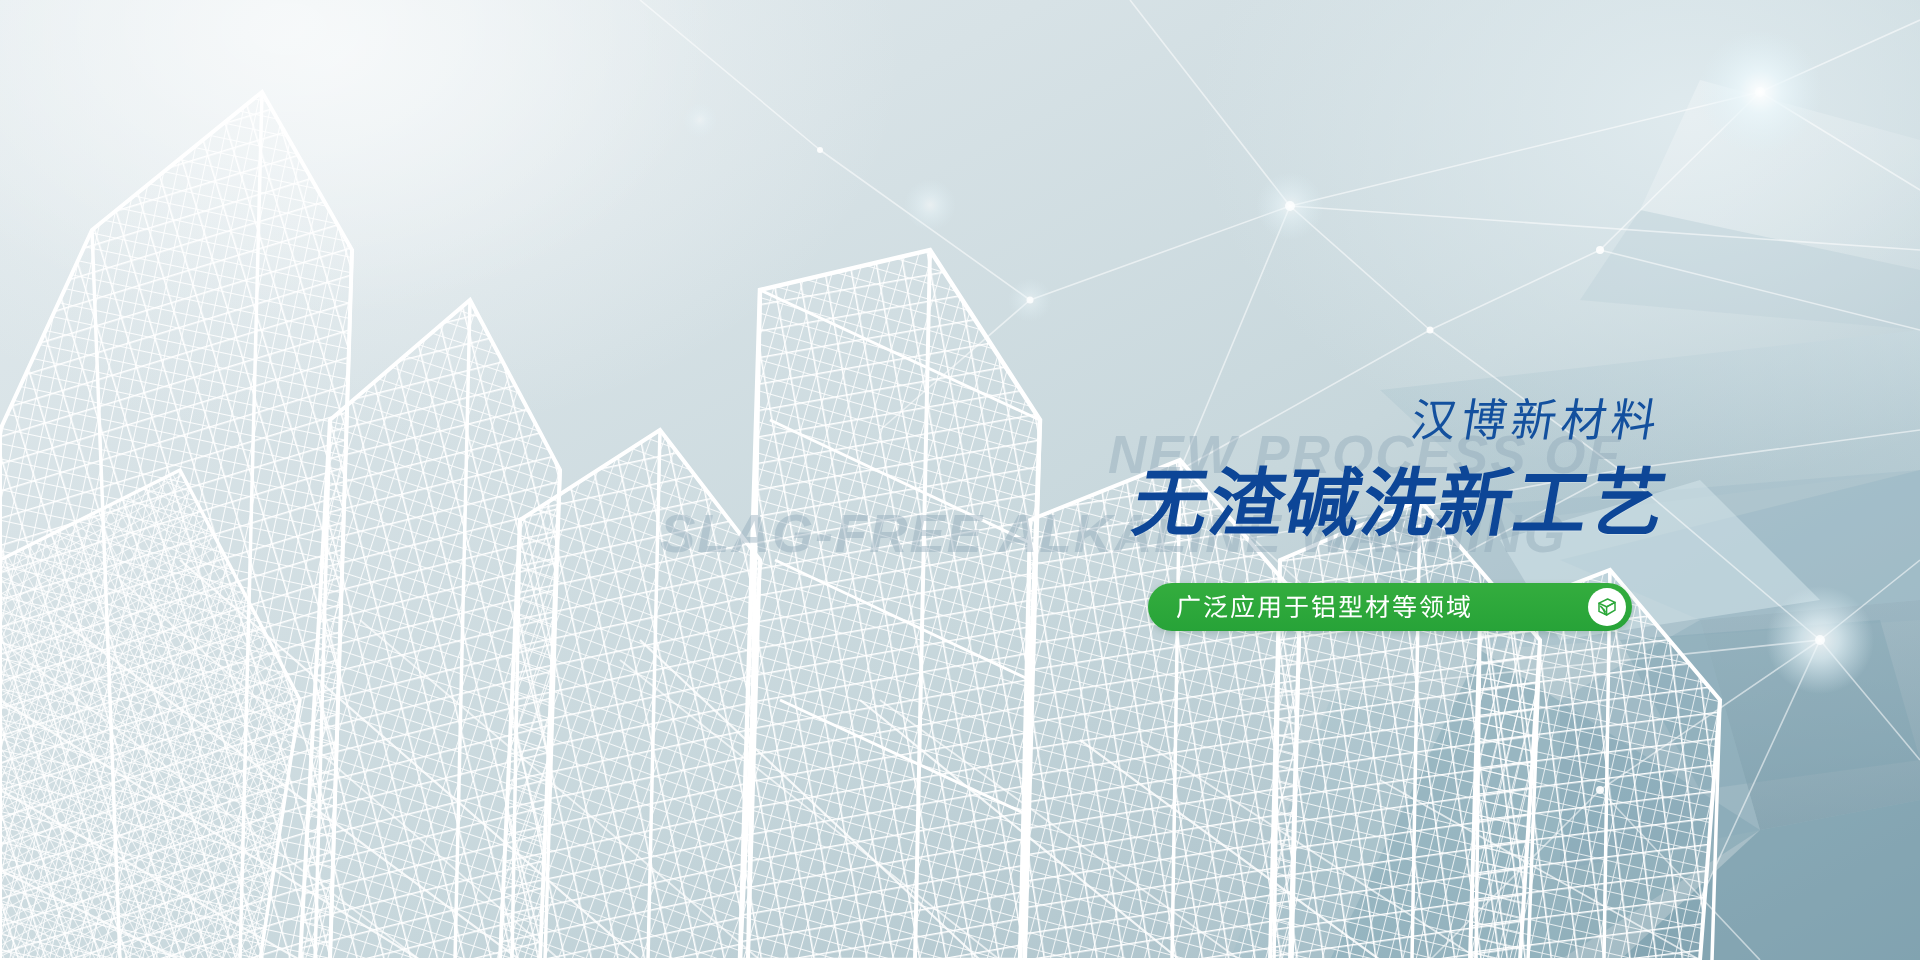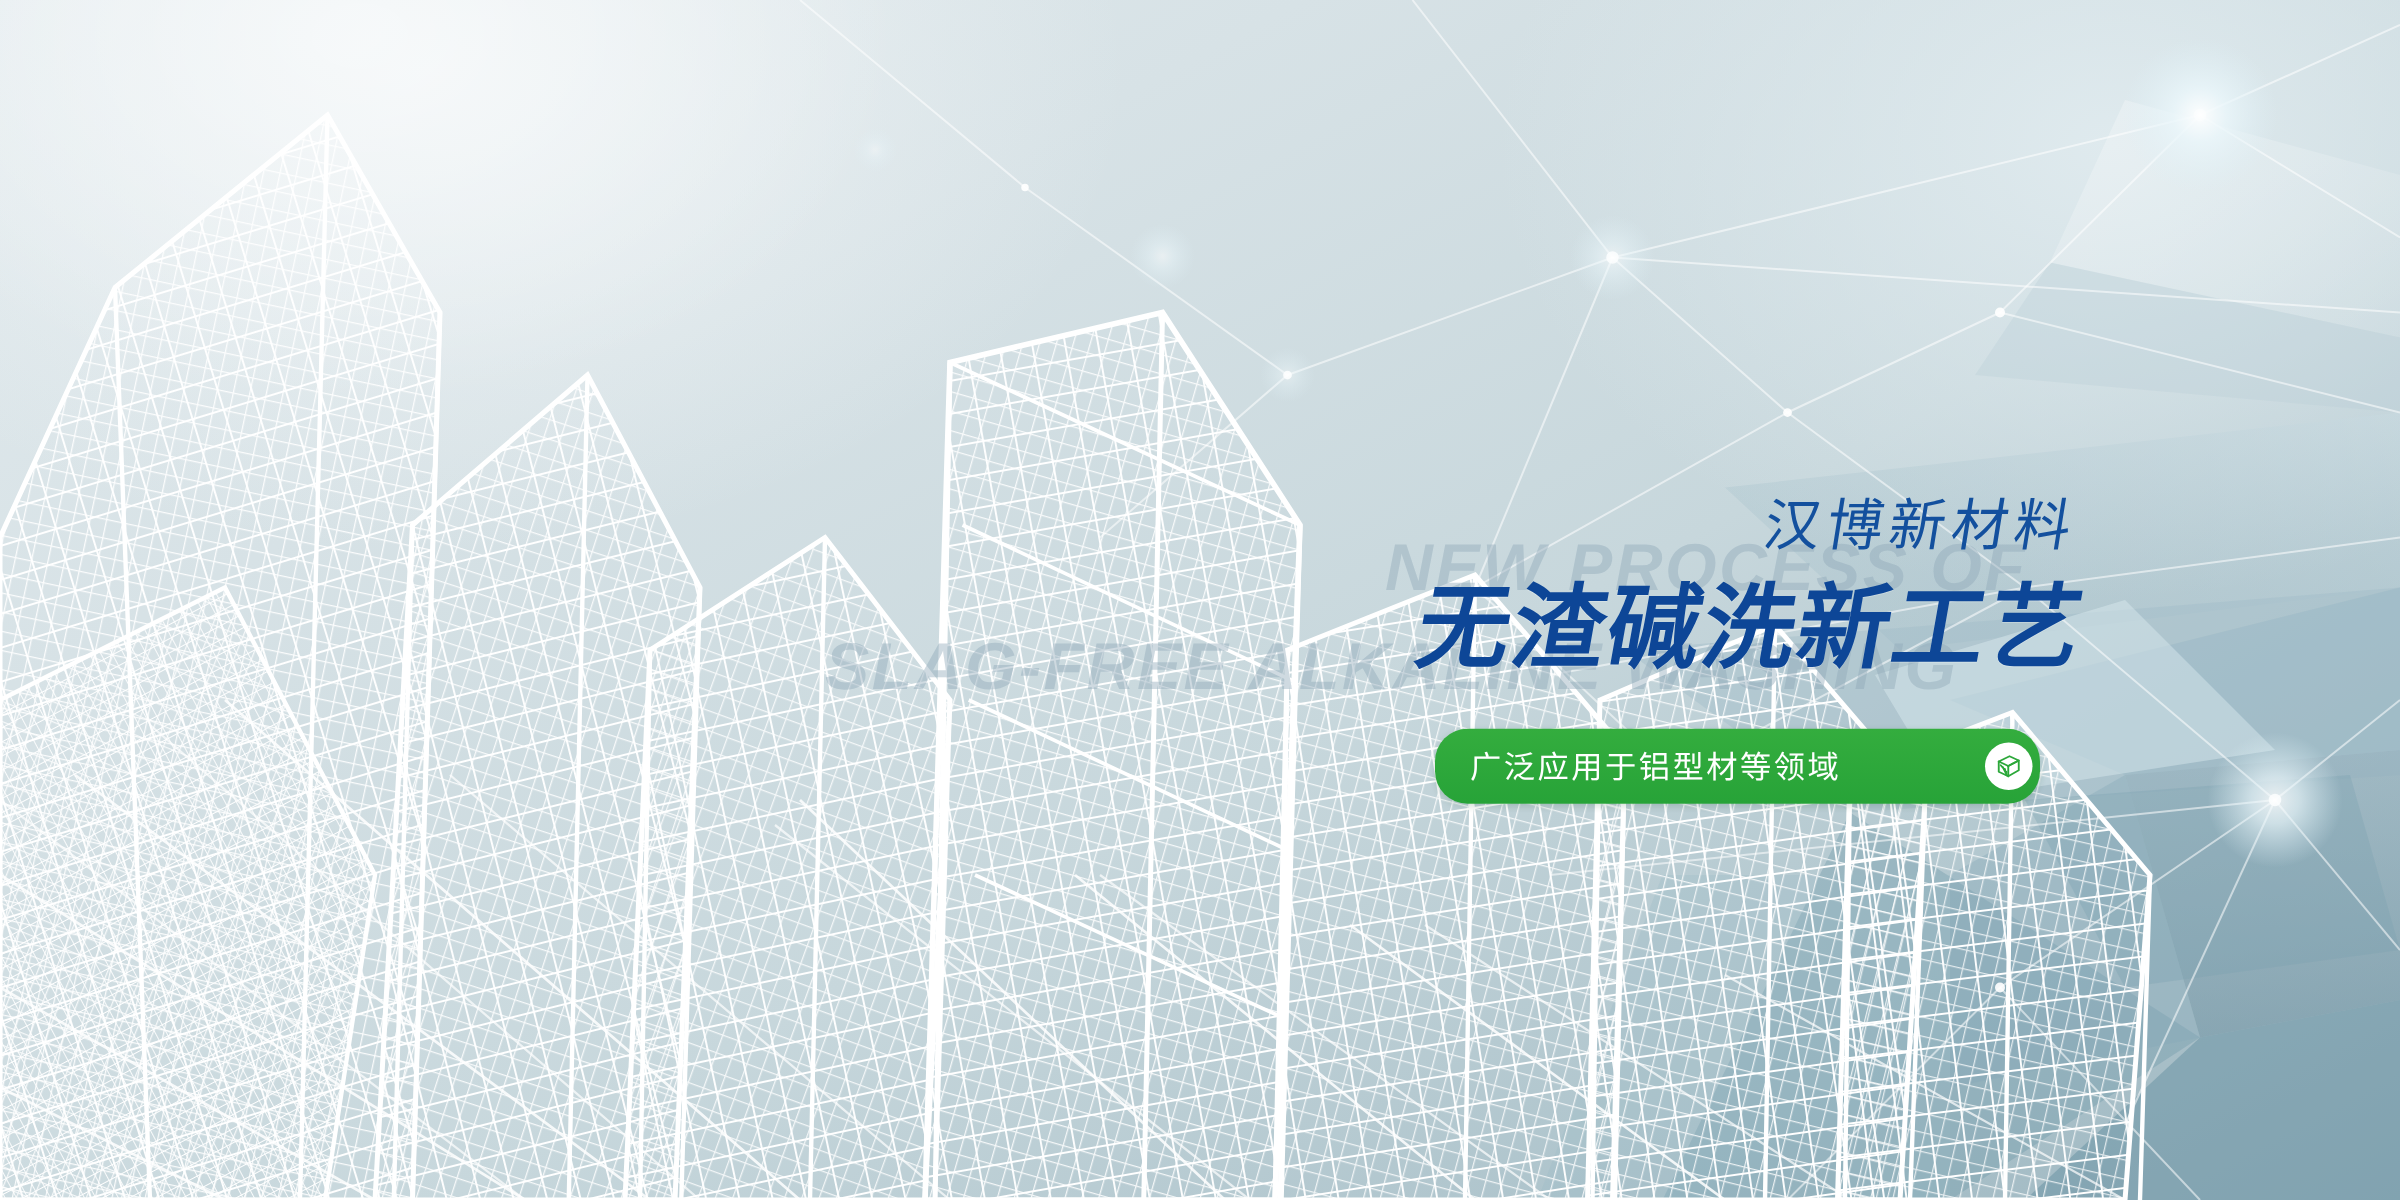--- a/index.html
+++ b/index.html
@@ -49,21 +49,21 @@
     font-weight:bold;letter-spacing:2px;white-space:nowrap;
     font-family:"DejaVu Sans","Liberation Sans",sans-serif;
     transform:skewX(-10deg);
     transform-origin:right bottom;
     text-shadow:0 1px 0 rgba(255,255,255,.25);
   }
 
   
   #pill{
     position:absolute;left:1148px;top:583px;
-    width:484px;height:60px;
+    width:484px;height:48px;
     background:linear-gradient(180deg,#34ad3e 0%,#27a338 100%);
     border-radius:26px;
     display:flex;align-items:center;justify-content:space-between;
     padding:0 6px 0 28px;
     box-sizing:border-box;
     pointer-events:auto;
     box-shadow:0 2px 6px rgba(20,70,40,.18);
   }
   #pill-label{
     color:#ffffff;font-size:25px;letter-spacing:2px;white-space:nowrap;

